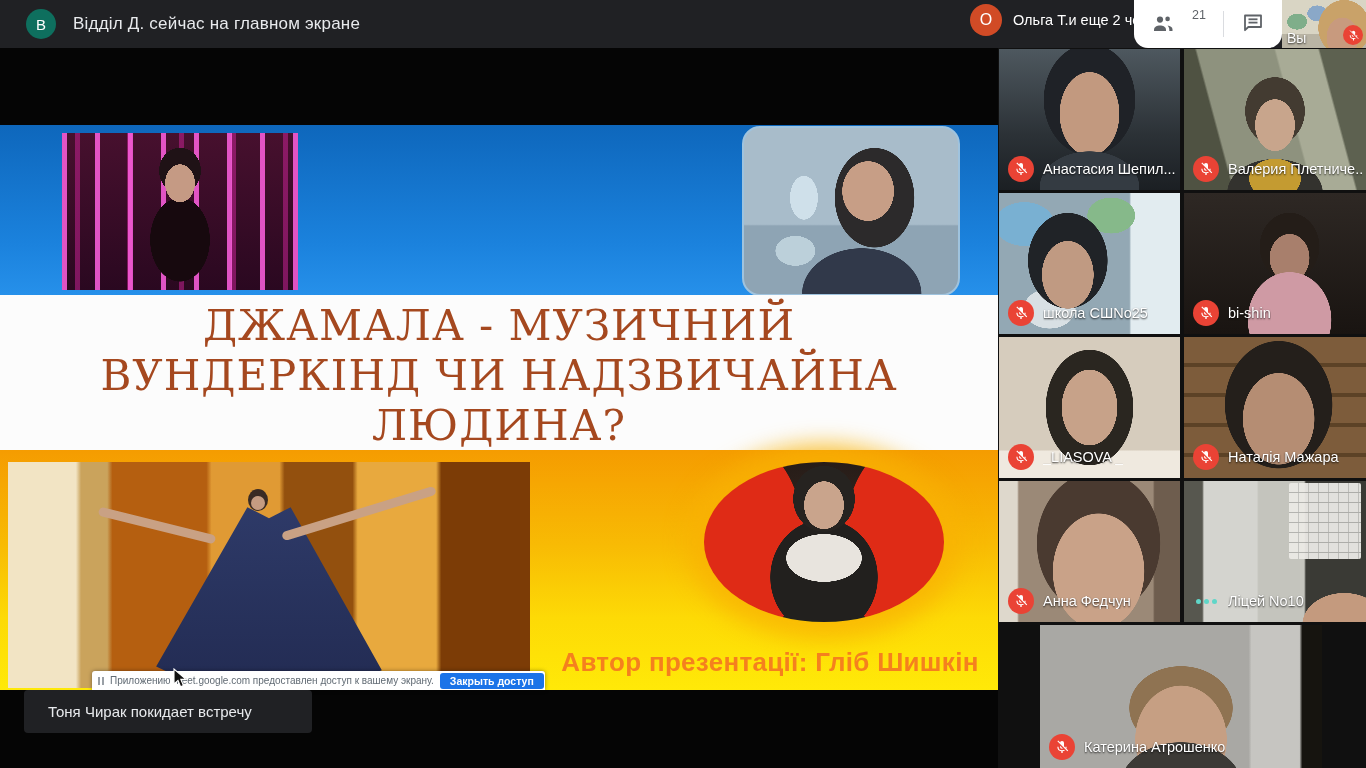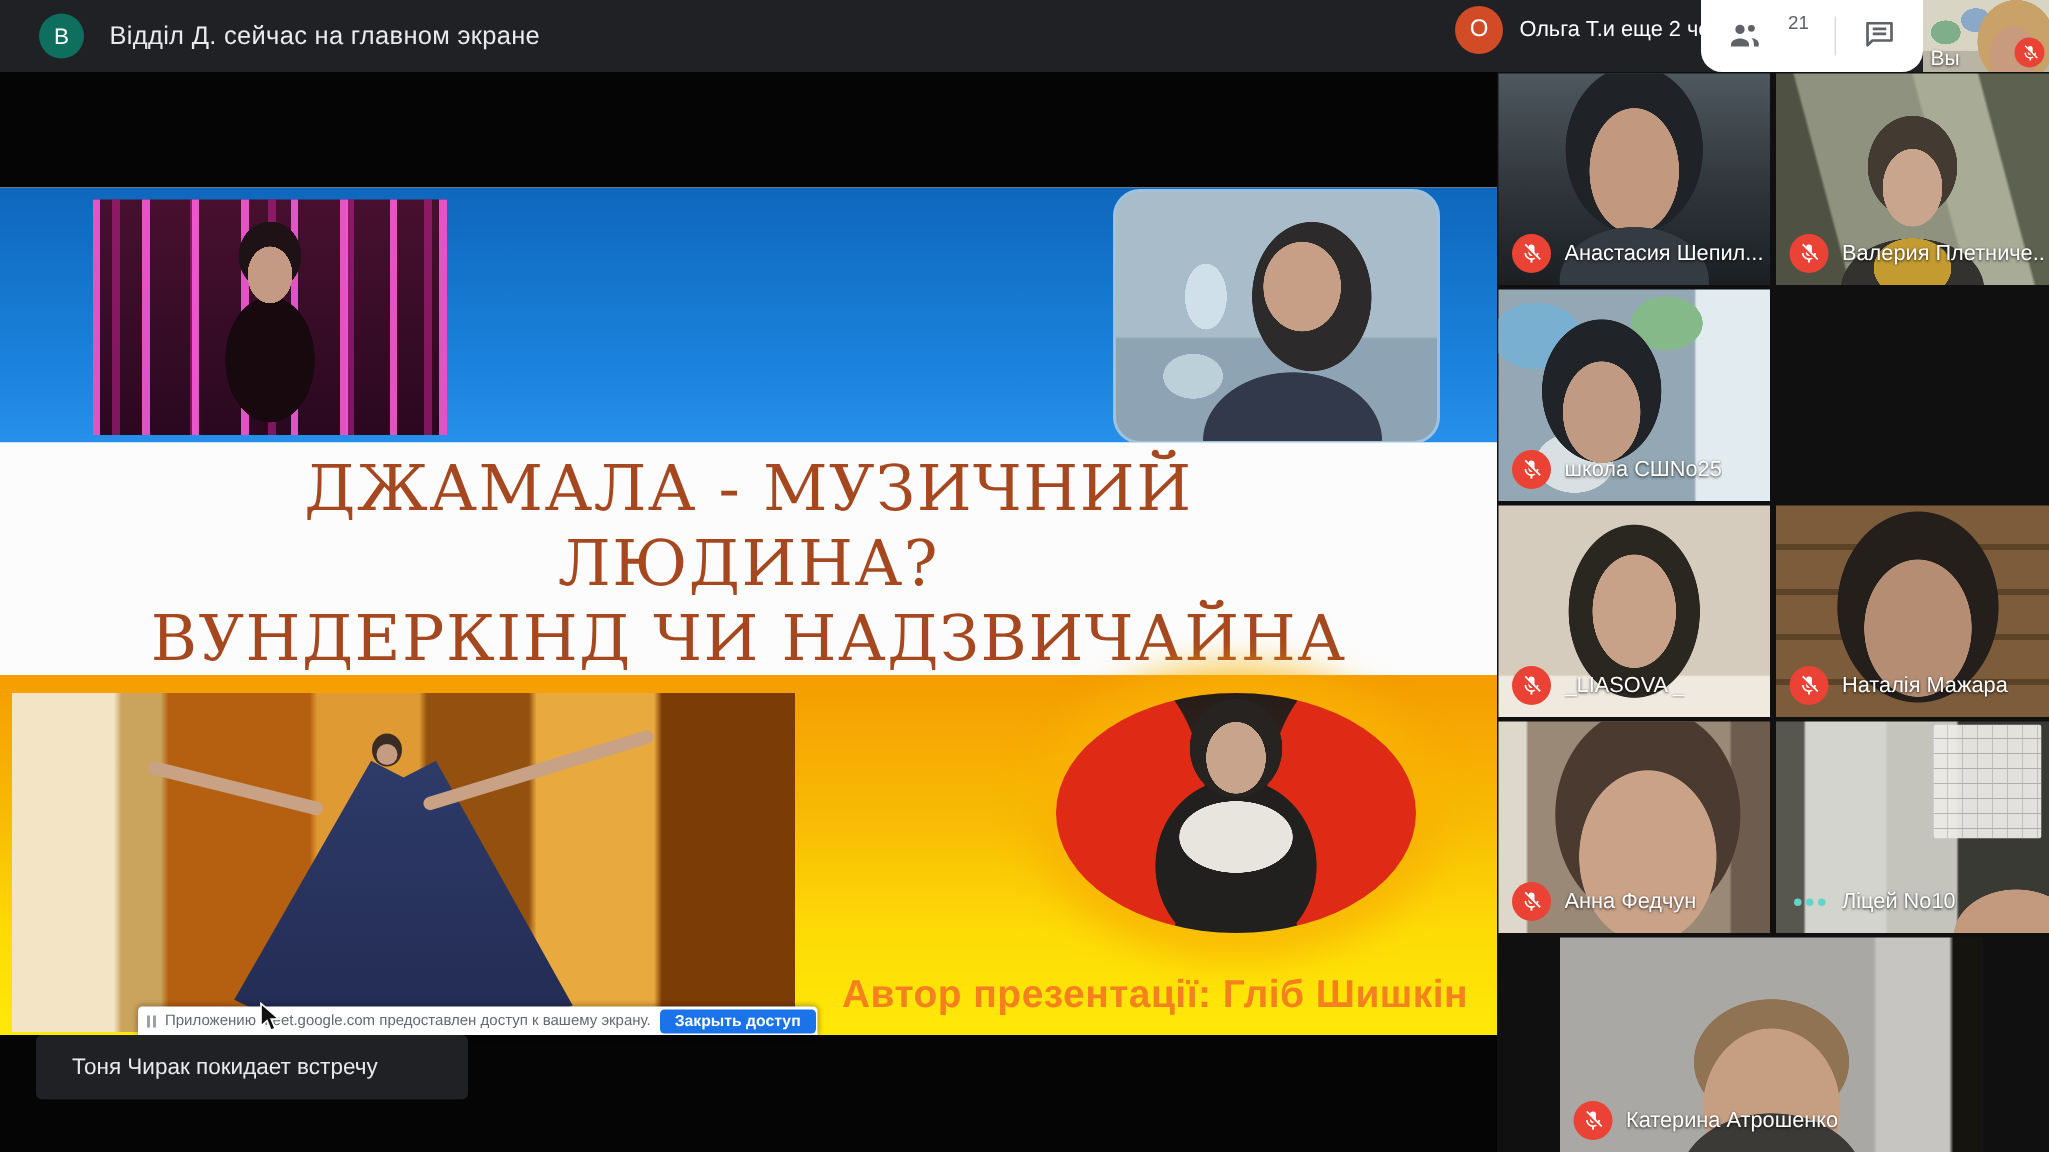--- a/index.html
+++ b/index.html
@@ -239,22 +239,22 @@
 
   <div class="stage">
     <div class="slide">
       <div class="band-blue">
         <div class="photo-neon"></div>
         <div class="photo-trophy"></div>
       </div>
       <div class="band-white"></div>
       <div class="slide-title">
         <div>ДЖАМАЛА -  МУЗИЧНИЙ</div>
+        <div>ВУНДЕРКІНД ЧИ НАДЗВИЧАЙНА</div>
         <div>ЛЮДИНА?</div>
-        <div>ВУНДЕРКІНД ЧИ НАДЗВИЧАЙНА</div>
       </div>
       <div class="band-orange">
         <div class="photo-stage">
           <div class="ps-cape"></div>
           <div class="ps-arm-r"></div>
           <div class="ps-arm-l"></div>
           <div class="ps-head"></div>
           <div class="ps-face"></div>
         </div>
         <div class="photo-oval"></div>
@@ -326,20 +326,35 @@
                 <path d="M17.3 11.5a5.3 5.3 0 0 1-10.6 0H5a7 7 0 0 0 6 6.9V21h2v-2.6a7 7 0 0 0 6-6.9h-1.7z"></path>
               </g>
               <line x1="4.5" y1="3.5" x2="19.5" y2="18.5" stroke="#ea4335" stroke-width="3.2"></line>
               <line x1="5.7" y1="2.9" x2="20.7" y2="17.9" stroke="#fff" stroke-width="1.7"></line>
             </svg>
         </span>
         <span class="pname">школа СШNo25</span>
       </div>
     </div>
 
+    <div class="tile r2 c2 v-bishin">
+      <div class="namebar">
+        <span class="mutebadge">
+          <svg viewBox="0 0 24 24">
+              <g fill="#fff">
+                <path d="M12 14.5a3 3 0 0 0 3-3V6a3 3 0 1 0-6 0v5.5a3 3 0 0 0 3 3z"></path>
+                <path d="M17.3 11.5a5.3 5.3 0 0 1-10.6 0H5a7 7 0 0 0 6 6.9V21h2v-2.6a7 7 0 0 0 6-6.9h-1.7z"></path>
+              </g>
+              <line x1="4.5" y1="3.5" x2="19.5" y2="18.5" stroke="#ea4335" stroke-width="3.2"></line>
+              <line x1="5.7" y1="2.9" x2="20.7" y2="17.9" stroke="#fff" stroke-width="1.7"></line>
+            </svg>
+        </span>
+        <span class="pname">bi-shin</span>
+      </div>
+    </div>
 
     <div class="tile r3 c1 v-liasova">
       <div class="namebar">
         <span class="mutebadge">
           <svg viewBox="0 0 24 24">
               <g fill="#fff">
                 <path d="M12 14.5a3 3 0 0 0 3-3V6a3 3 0 1 0-6 0v5.5a3 3 0 0 0 3 3z"></path>
                 <path d="M17.3 11.5a5.3 5.3 0 0 1-10.6 0H5a7 7 0 0 0 6 6.9V21h2v-2.6a7 7 0 0 0 6-6.9h-1.7z"></path>
               </g>
               <line x1="4.5" y1="3.5" x2="19.5" y2="18.5" stroke="#ea4335" stroke-width="3.2"></line>

